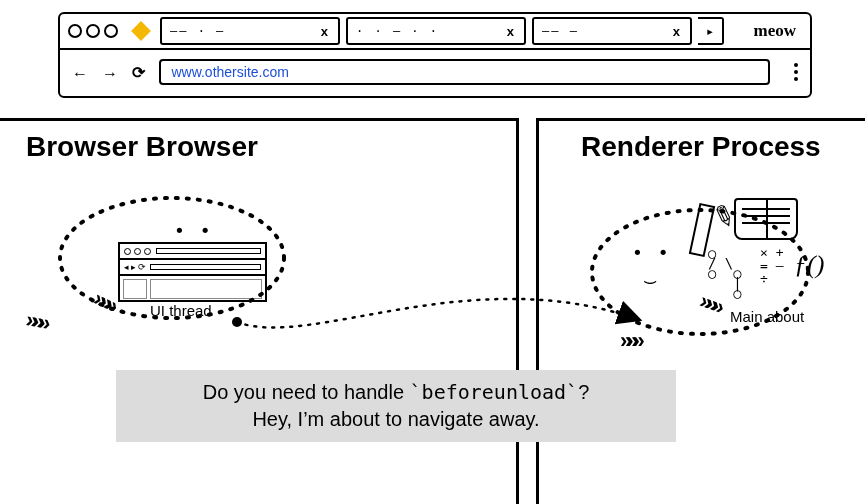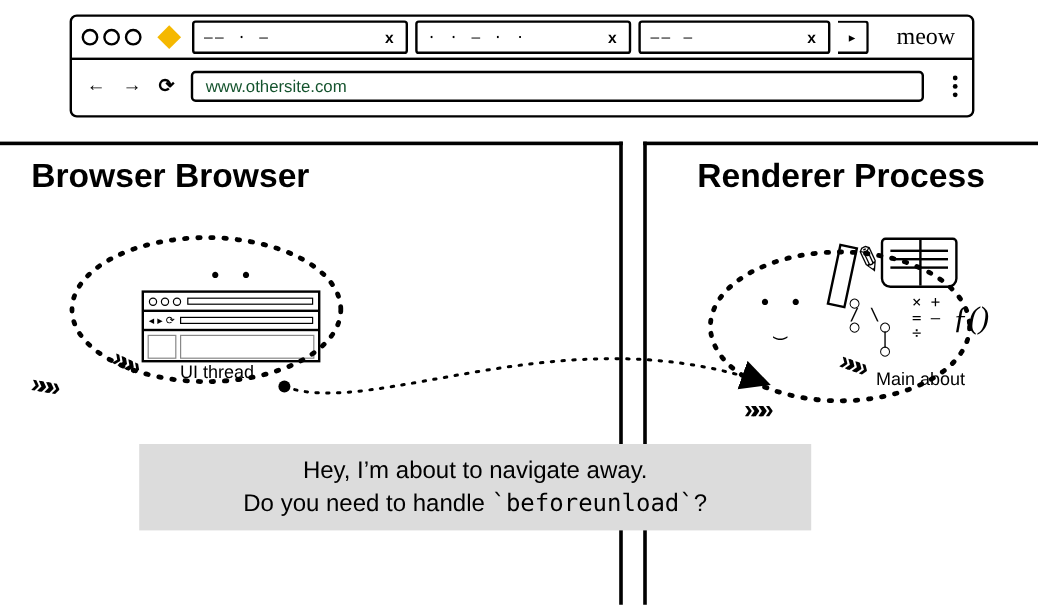--- a/index.html
+++ b/index.html
@@ -8,24 +8,24 @@
   .chrome{position:absolute;left:58px;top:12px;width:750px;height:82px;border:2px solid #000;border-radius:6px;background:#fff;}
   .chrome-top{height:34px;border-bottom:2px solid #000;display:flex;align-items:center;padding:0 8px;gap:6px;}
   .dots{display:flex;gap:4px;margin-right:4px;}
   .dots span{display:inline-block;width:10px;height:10px;border:2px solid #000;border-radius:50%;}
   .diamond{width:14px;height:14px;background:#f5b800;transform:rotate(45deg);margin:0 6px;}
   .tab{height:24px;border:2px solid #000;border-radius:3px;display:flex;align-items:center;justify-content:space-between;padding:0 8px;font-family:monospace;letter-spacing:2px;font-size:12px;}
   .tab .dash{flex:1;white-space:nowrap;}
   .tab .x{font-family:Arial;font-weight:bold;font-size:13px;margin-left:8px;}
   .tab1{width:160px;} .tab2{width:160px;} .tab3{width:140px;}
   .tab-extra{width:24px;height:24px;border:2px solid #000;border-left:none;border-radius:0 3px 3px 0;display:flex;align-items:center;justify-content:center;font-size:11px;}
-  .meow{margin-left:auto;font-family:"Comic Sans MS",cursive;font-size:20px;font-weight:normal;padding-right:6px;}
+  .meow{margin-left:auto;font-family:"Comic Sans MS",cursive;font-size:17px;font-weight:bold;padding-right:6px;}
   .chrome-bottom{height:44px;display:flex;align-items:center;padding:0 12px;gap:14px;}
   .nav-ico{font-size:16px;font-weight:bold;}
-  .addr{flex:1;height:22px;border:2px solid #000;border-radius:4px;display:flex;align-items:center;padding:0 10px;font-size:14px;color:#14532d;}
+  .addr{flex:1;height:22px;border:2px solid #000;border-radius:4px;display:flex;align-items:center;padding:0 10px;font-size:14px;color:#1d4ed8;}
   .kebab{display:flex;flex-direction:column;gap:3px;margin-left:10px;}
   .kebab span{width:4px;height:4px;background:#000;border-radius:50%;}
   
   .proc{position:absolute;border:3px solid #000;background:#fff;}
   .proc-left{left:0;top:118px;width:516px;height:390px;border-left:none;border-bottom:none;}
   .proc-right{left:536px;top:118px;width:329px;height:390px;border-right:none;border-bottom:none;}
   .proc h2{margin:10px 0 0 26px;font-size:28px;font-weight:700;}
   .proc-right h2{margin-left:42px;}
   
   .ui-thread{position:absolute;left:62px;top:190px;width:250px;height:160px;}
@@ -174,19 +174,19 @@
 
     <ellipse cx="172" cy="258" rx="112" ry="60" fill="none" stroke="#000" stroke-width="4" stroke-dasharray="2 9" stroke-linecap="round"></ellipse>
 
     <ellipse cx="700" cy="272" rx="108" ry="62" fill="none" stroke="#000" stroke-width="4" stroke-dasharray="2 9" stroke-linecap="round"></ellipse>
 
     <circle cx="237" cy="322" r="5" fill="#000"></circle>
     <path d="M237,322 C310,350 470,260 640,320" fill="none" stroke="#000" stroke-width="2.5" stroke-dasharray="2 7" stroke-linecap="round" marker-end="url(#arr)"></path>
   </svg>
 
   <div class="speech">
-    <div>Hey, I’m about to navigate away.</div>
     <div>
       <span>Do you need to handle </span><span class="code">`beforeunload`</span><span>?</span>
     </div>
+    <div>Hey, I’m about to navigate away.</div>
   </div>
 
 </div>
 
 </body></html>

